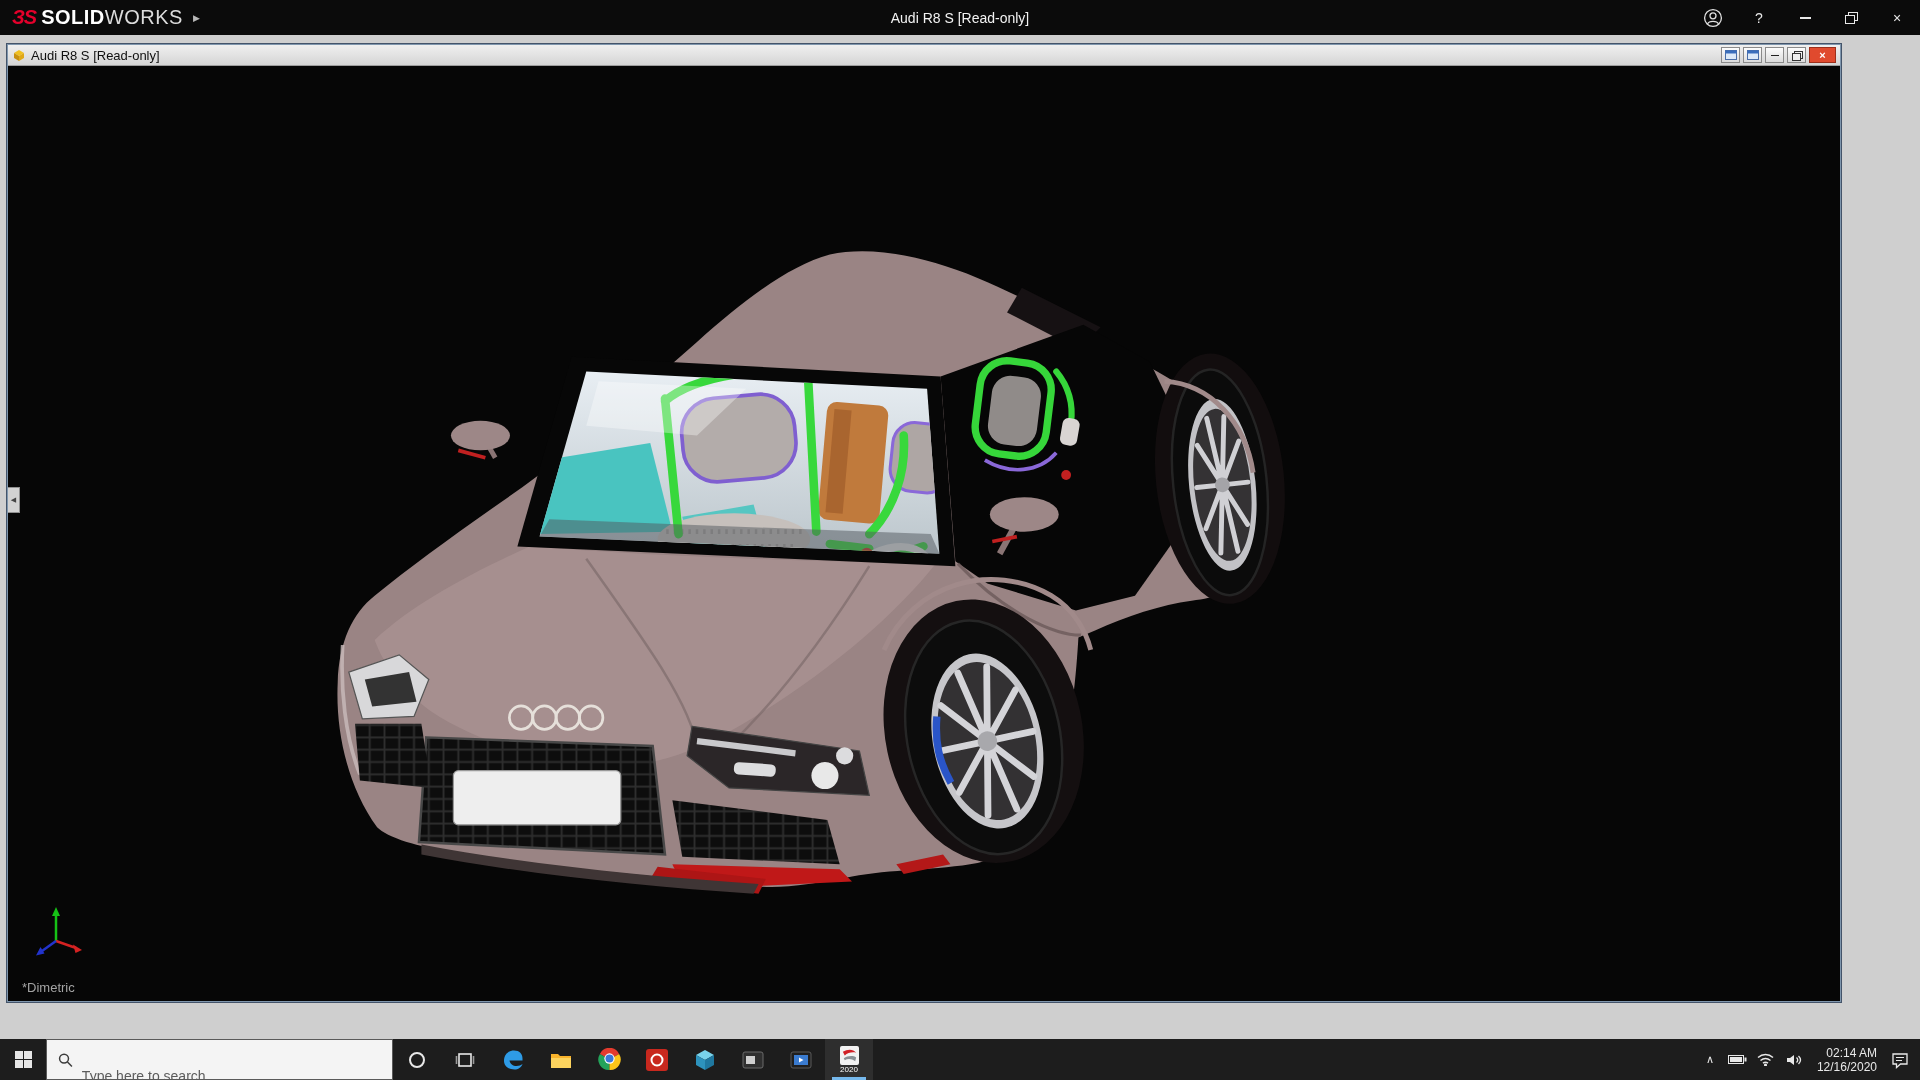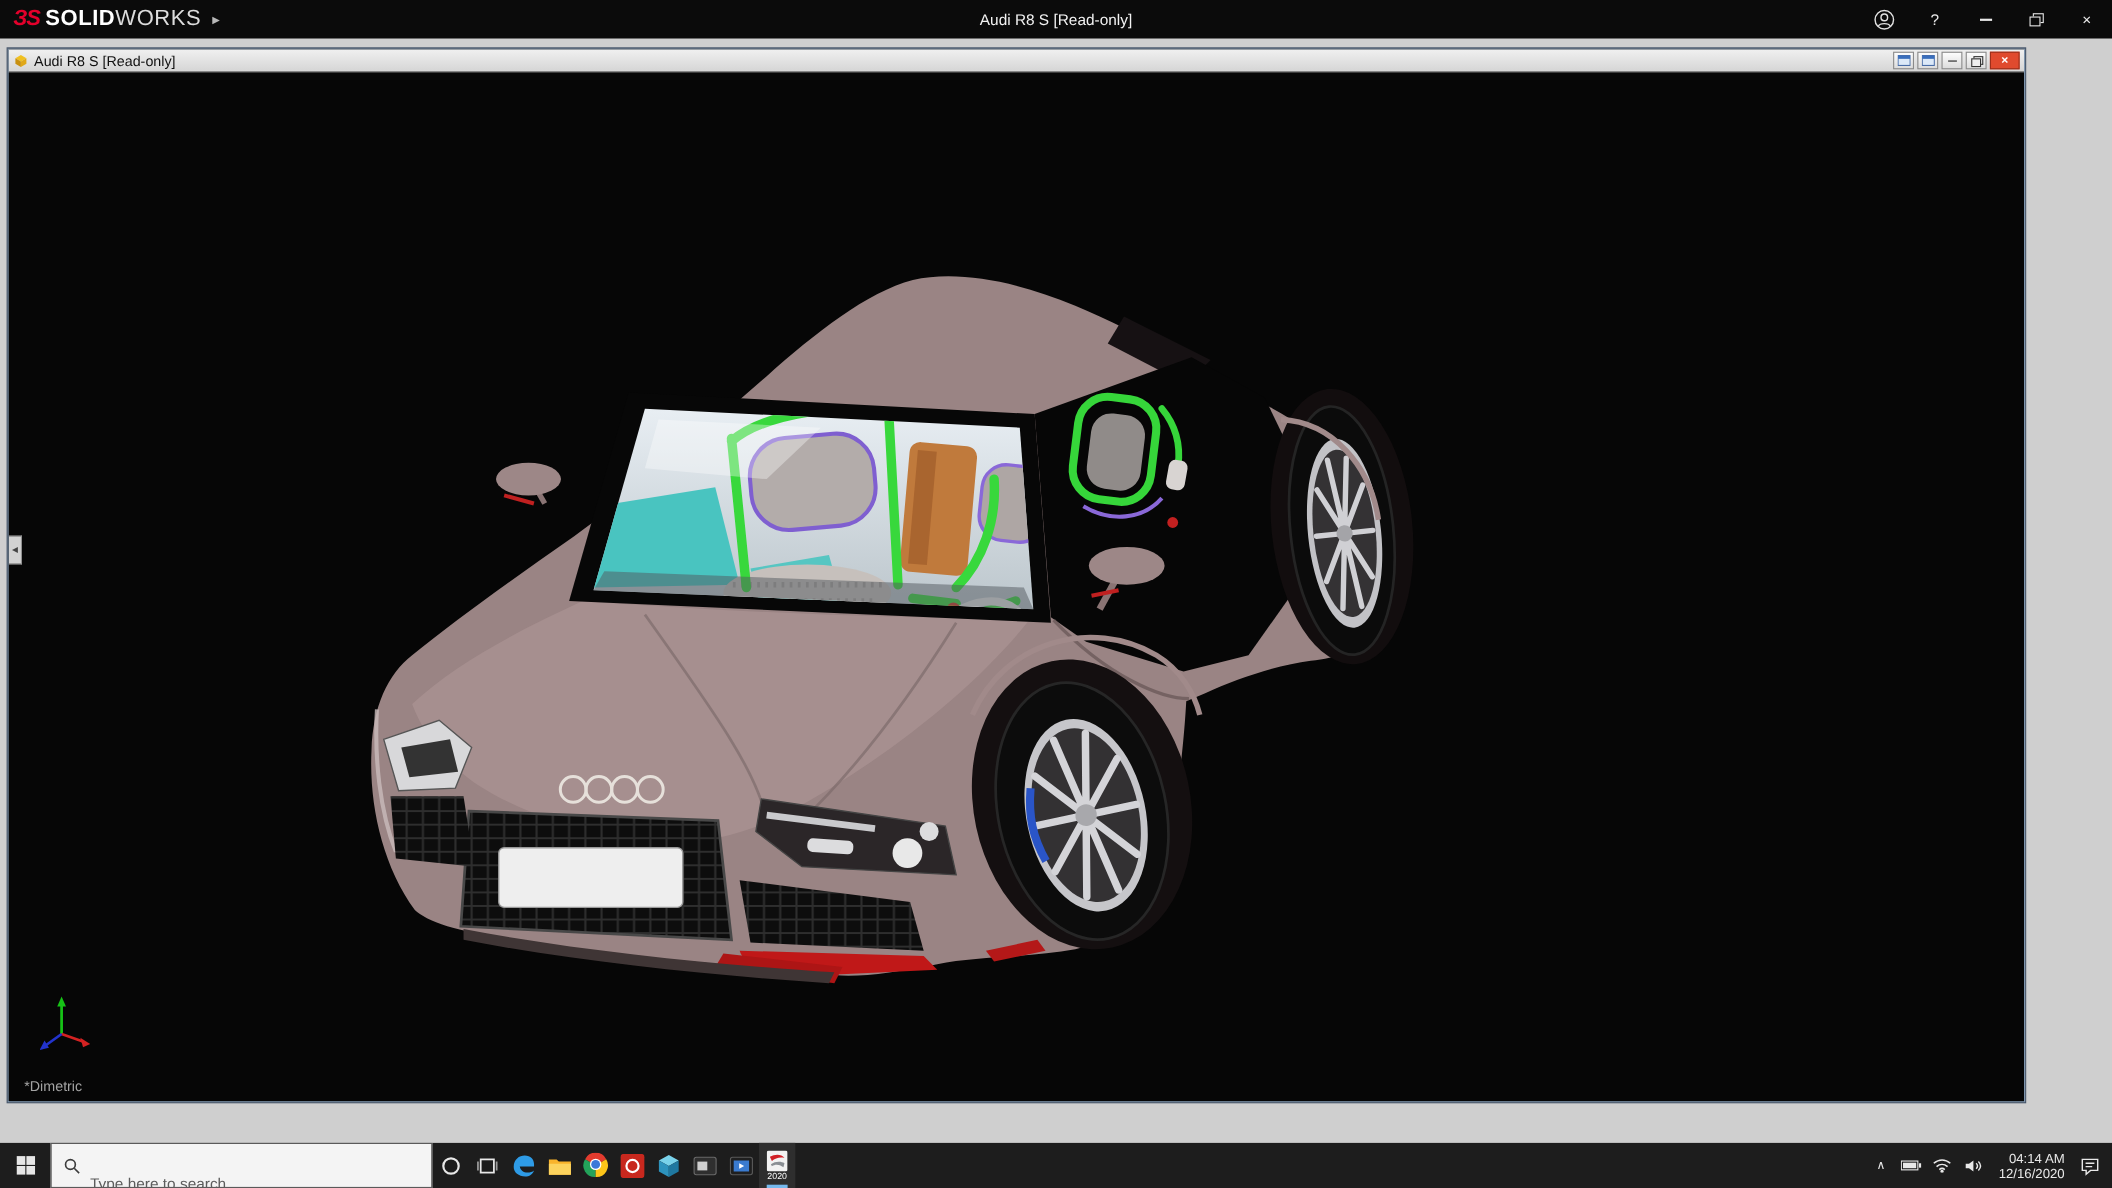--- a/index.html
+++ b/index.html
@@ -49,21 +49,21 @@
   .collapse-tab { position:absolute; left:0; top:45%; width:12px; height:26px; background:#d2d2d2;
                   border:1px solid #8f8f8f; border-left:none; display:flex; align-items:center;
                   justify-content:center; font-size:7px; color:#444; cursor:pointer; z-index:5; }
   .triad { position:absolute; left:24px; bottom:36px; z-index:4; }
   .view-label { position:absolute; left:14px; bottom:6px; color:#a3a3a3; font-size:13px; z-index:4; }
 
   
   .taskbar { position:absolute; left:0; right:0; bottom:0; height:41px; background:#1d1d1d;
              display:flex; align-items:stretch; color:#e8e8e8; z-index:40; }
   .tb-cell { width:46px; display:flex; align-items:center; justify-content:center; cursor:pointer; }
-  .tb-app  { position:relative; width:33px; display:flex; flex-direction:column;
+  .tb-app  { position:relative; width:48px; display:flex; flex-direction:column;
              align-items:center; justify-content:center; cursor:pointer; }
   .search-box { width:347px; background:#f4f4f4; border:1px solid #5a5a5a; display:flex;
                 align-items:center; gap:9px; padding-left:11px; cursor:text; }
   .search-input { border:none; outline:none; background:transparent; font-size:14px;
                   color:#a16207; width:100%; font-family:"Liberation Sans", sans-serif;margin-top:32px; }
   .search-input::placeholder { color:#5c5c5c; opacity:1; }
   .sw-app { background:#2e2e2e; }
   .sw-badge { font-size:8px; line-height:9px; color:#fff; }
   .active-line { position:absolute; bottom:0; left:7px; right:7px; height:3px; background:#76b9ed; }
   .tray { margin-left:auto; display:flex; align-items:center; }
@@ -382,21 +382,21 @@
           <circle cx="8.5" cy="12" r="0.8" fill="#e8e8e8"></circle>
         </svg>
       </div>
       <div class="tray-cell">
         <svg width="16" height="14" viewBox="0 0 16 14">
           <path d="M1 5 L4 5 L8 2 L8 12 L4 9 L1 9 Z" fill="#e8e8e8"></path>
           <path d="M10.5 4.5 C12 6 12 8 10.5 9.5 M12.5 3 C15 5.5 15 8.5 12.5 11" stroke="#e8e8e8" stroke-width="1.3" fill="none"></path>
         </svg>
       </div>
       <div class="clock">
-        <span>04:14 AM</span>
+        <span>02:14 AM</span>
         <span>12/16/2020</span>
       </div>
       <div class="tray-cell">
         <svg width="18" height="18" viewBox="0 0 18 18">
           <path d="M2 3 H16 V13 H9.5 L5.5 16.5 V13 H2 Z" fill="none" stroke="#e8e8e8" stroke-width="1.3"></path>
           <path d="M5 6.5 H13 M5 9.5 H11" stroke="#e8e8e8" stroke-width="1.2"></path>
         </svg>
       </div>
       <div class="show-desktop"></div>
     </div>

